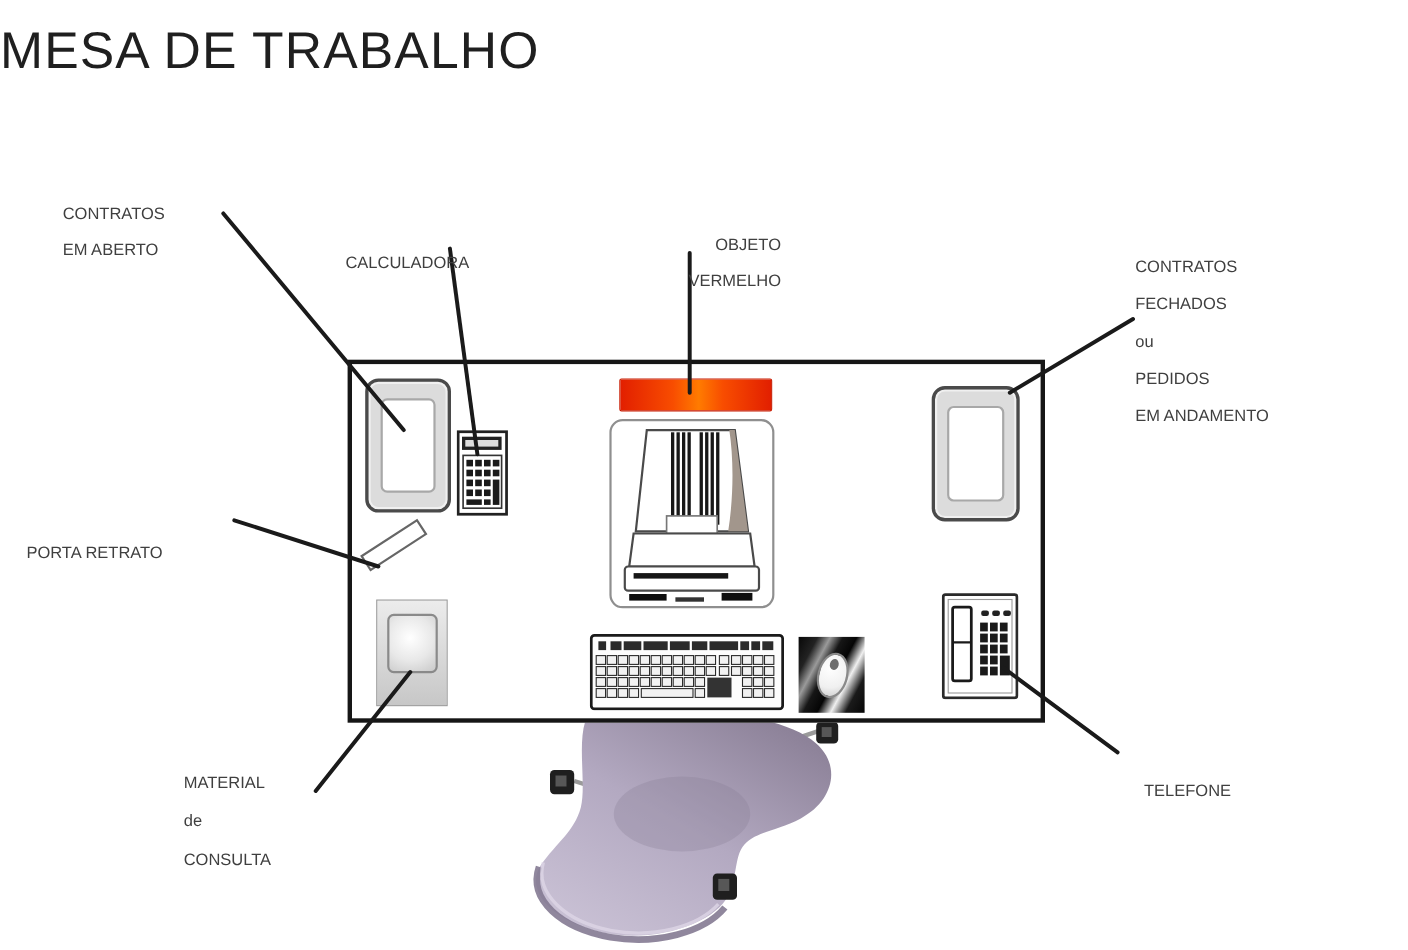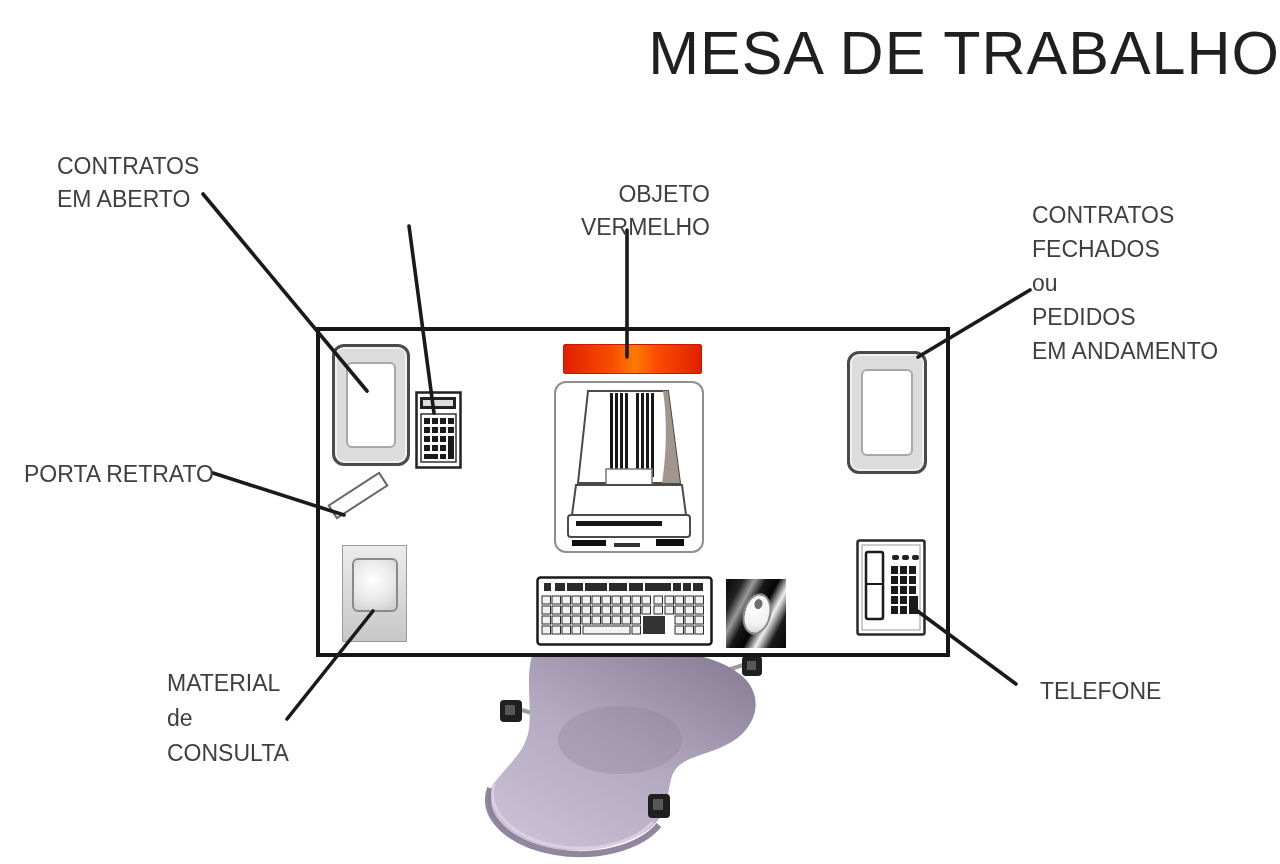--- a/index.html
+++ b/index.html
@@ -1,22 +1,22 @@
 <!DOCTYPE html>
 <html><head>
 <meta charset="utf-8">
 <style>
   html,body{margin:0;padding:0;background:#fff;}
   #stage{position:relative;width:1280px;height:864px;background:#fff;overflow:hidden;
          font-family:"Liberation Sans",sans-serif;}
   
-  .title{position:absolute;left:0;right:0;top:18px;text-align:right;
-         font-size:61px;font-weight:400;letter-spacing:1px;color:#1f1f1f;z-index:7;}
-  .lbl{position:absolute;font-size:23px;color:#3f3f3f;line-height:33px;
-       white-space:pre-line;z-index:7;}
+  .title{position:absolute;left:0;right:0;top:18px;text-align:left;
+         font-size:47px;font-weight:400;letter-spacing:1px;color:#1f1f1f;z-index:7;}
+  .lbl{position:absolute;font-size:15px;color:#3f3f3f;line-height:33px;
+       white-space:pre-line;z-index:7;margin-top:28px;}
   .lbl-contratos-aberto{left:57px;top:150px;}
   .lbl-calculadora{left:314px;top:195px;}
   .lbl-objeto{left:555px;top:178px;width:155px;text-align:right;}
   .lbl-fechados{left:1032px;top:198px;line-height:34px;}
   .lbl-porta{left:24px;top:458px;text-align:right;}
   .lbl-material{left:167px;top:666px;line-height:35px;}
   .lbl-telefone{left:1040px;top:675px;}
   
   .desk{position:absolute;left:316px;top:327px;width:634px;height:330px;
         box-sizing:border-box;background:#fff;border:4px solid #161616;z-index:2;}
@@ -285,20 +285,21 @@
       <line x1="627" y1="230" x2="627" y2="357"></line>
       <line x1="1030" y1="290" x2="918" y2="357"></line>
       <line x1="213" y1="473" x2="344" y2="515"></line>
       <line x1="287" y1="719" x2="373" y2="611"></line>
       <line x1="912" y1="607" x2="1016" y2="684"></line>
     </g>
   </svg>
 
   <div class="lbl lbl-contratos-aberto">CONTRATOS
 EM ABERTO</div>
+  <div class="lbl lbl-calculadora">CALCULADORA</div>
   <div class="lbl lbl-objeto">OBJETO
 VERMELHO</div>
   <div class="lbl lbl-fechados">CONTRATOS
 FECHADOS
 ou
 PEDIDOS
 EM ANDAMENTO</div>
   <div class="lbl lbl-porta">PORTA RETRATO</div>
   <div class="lbl lbl-material">MATERIAL
 de

